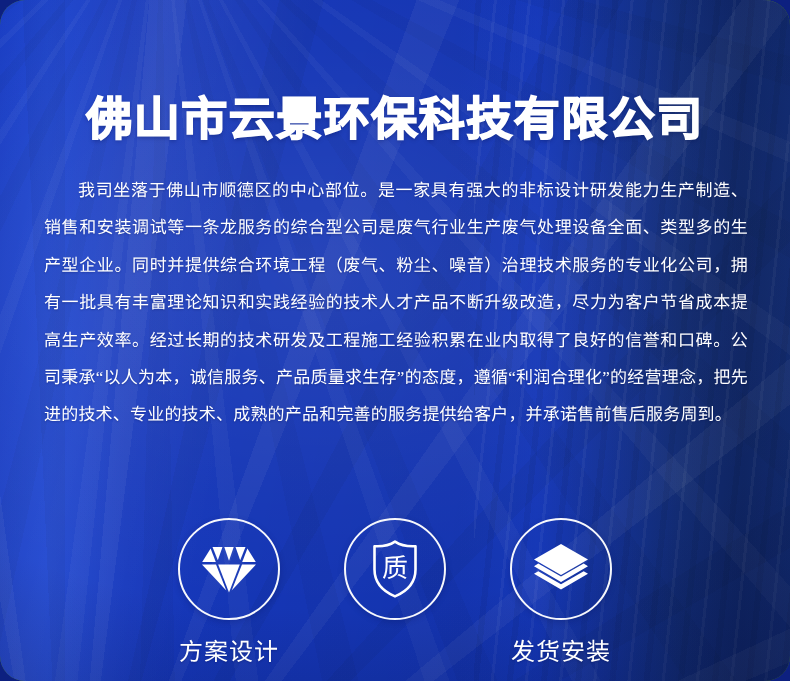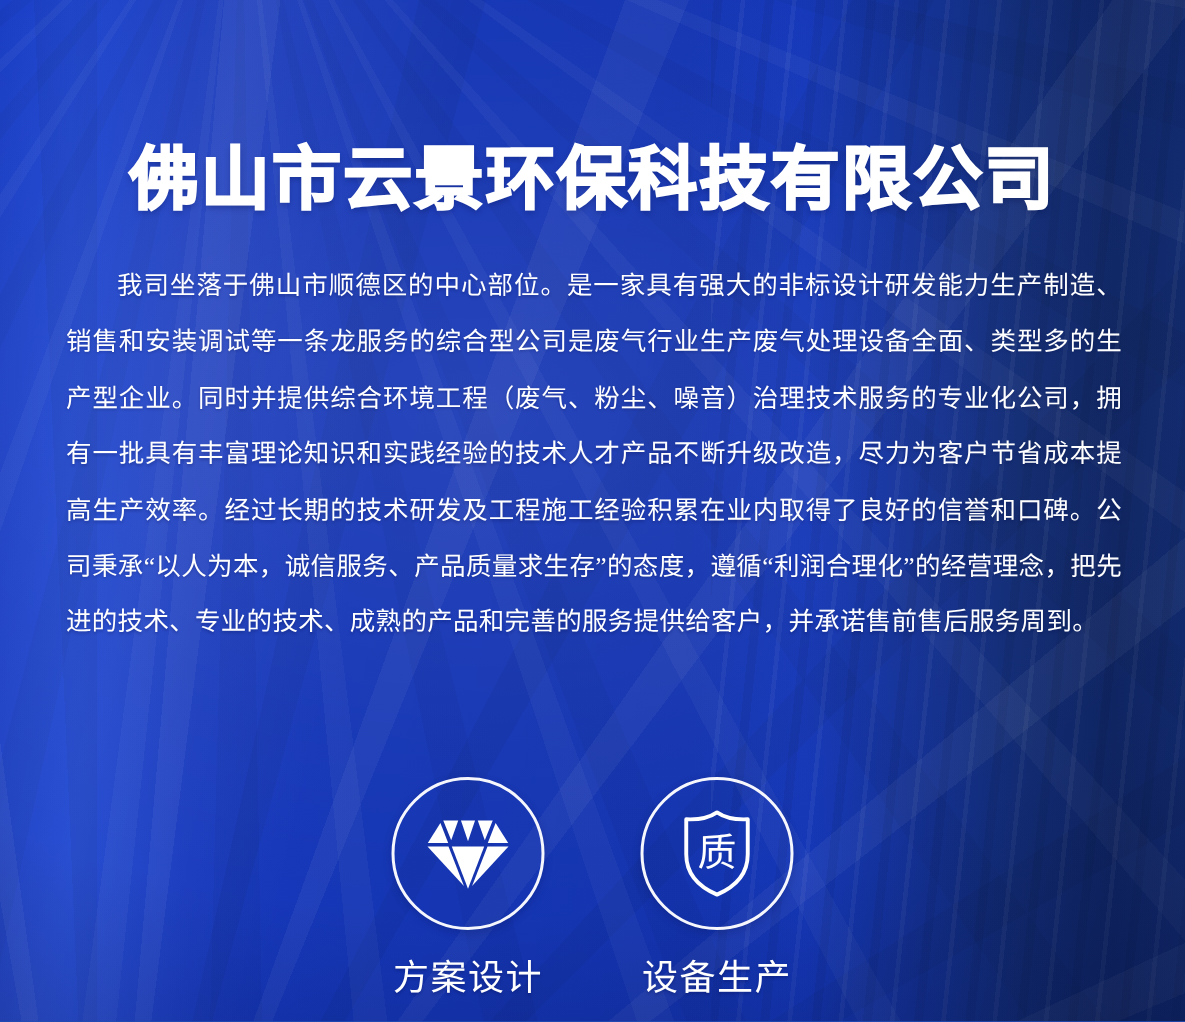--- a/index.html
+++ b/index.html
@@ -10,22 +10,23 @@
   }
   body {
     font-family: "DejaVu Sans", "Liberation Sans", sans-serif;
   }
 
   #banner {
     position: relative;
     width: 790px;
     height: 681px;
     overflow: hidden;
-    background-color: #3b82f6;
+    background-color: #4d7c0f;
     user-select: none;
+    border-radius: 25px;
   }
 
   
   .bg-base {
     position: absolute;
     inset: 0;
     background:
       linear-gradient(90deg,
         #1a3ec4 0%,
         #1c44cf 6%,
@@ -226,20 +227,33 @@
 
       <div class="feature">
         <div class="feature-circle">
           <span>
             <svg width="54" height="60" viewBox="0 0 54 60" aria-hidden="true">
               <path d="M27 2.6 C21.5 6.4 14.6 7.6 6.5 7.2 L6.5 30.5 C6.5 44 15.5 52.5 27 57.4 C38.5 52.5 47.5 44 47.5 30.5 L47.5 7.2 C39.4 7.6 32.5 6.4 27 2.6 Z" fill="none" stroke="#ffffff" stroke-width="2.6" stroke-linejoin="round"></path>
               <text x="27" y="38" text-anchor="middle" font-family="DejaVu Sans, Liberation Sans, sans-serif" font-size="26" font-weight="400" fill="#ffffff">质</text>
             </svg>
           </span>
         </div>
-        <div class="feature-label">设备生产</div>
       </div>
 
+      <div class="feature">
+        <div class="feature-circle">
+          <span>
+            <svg width="58" height="54" viewBox="0 0 58 54" aria-hidden="true">
+              <g fill="#ffffff">
+                <polygon points="29,2 56,17.5 29,33 2,17.5"></polygon>
+                <polygon points="29,34.6 6.3,21.6 2,24.2 29,40.0 56,24.2 51.7,21.6"></polygon>
+                <polygon points="29,42.2 6.3,29.2 2,31.8 29,47.6 56,31.8 51.7,29.2"></polygon>
+              </g>
+            </svg>
+          </span>
+        </div>
+        <div class="feature-label">发货安装</div>
+      </div>
 
 
     </div>
   </div>
 </div>
 
 </body></html>

